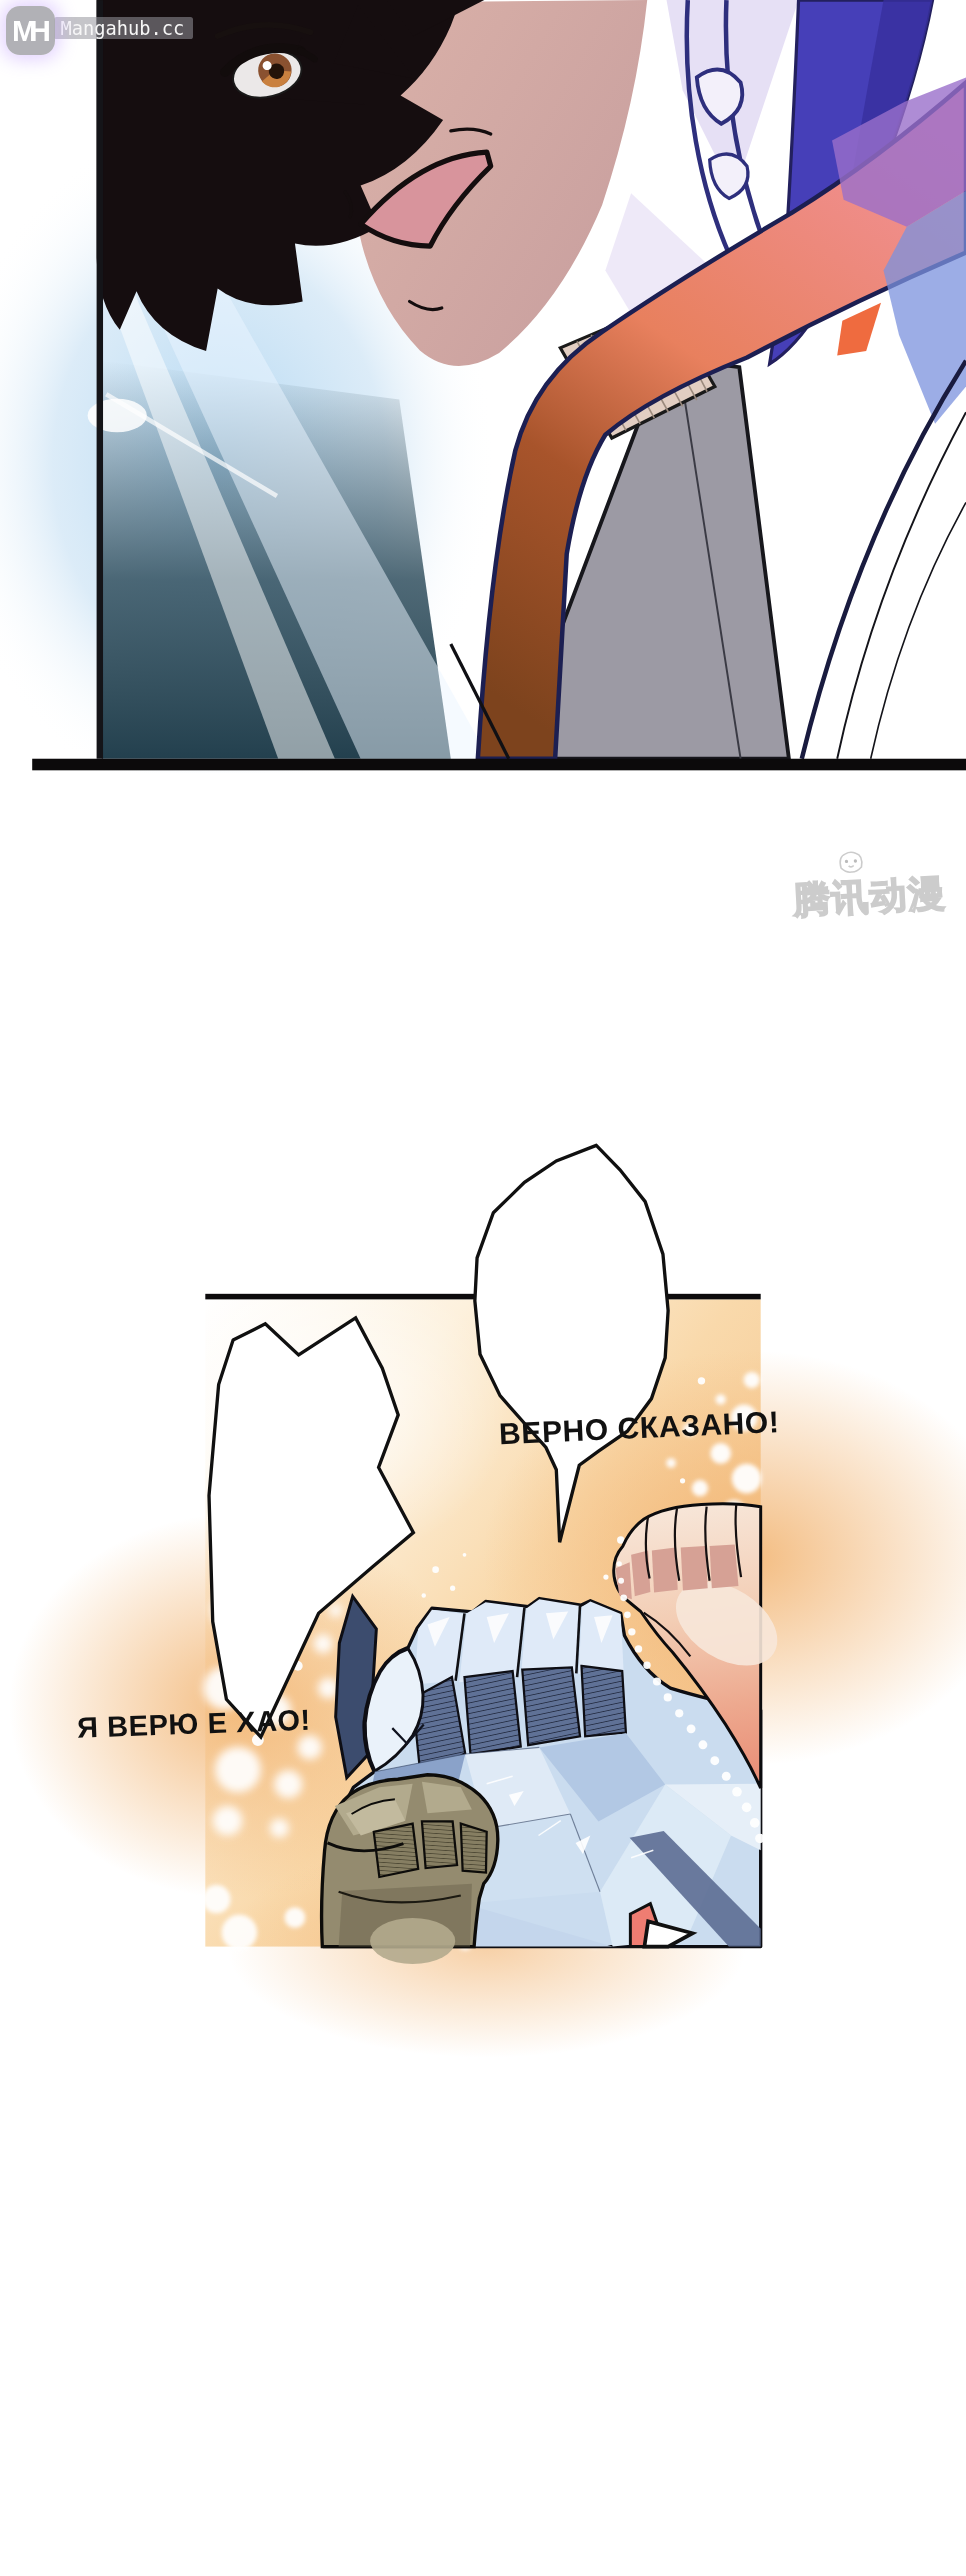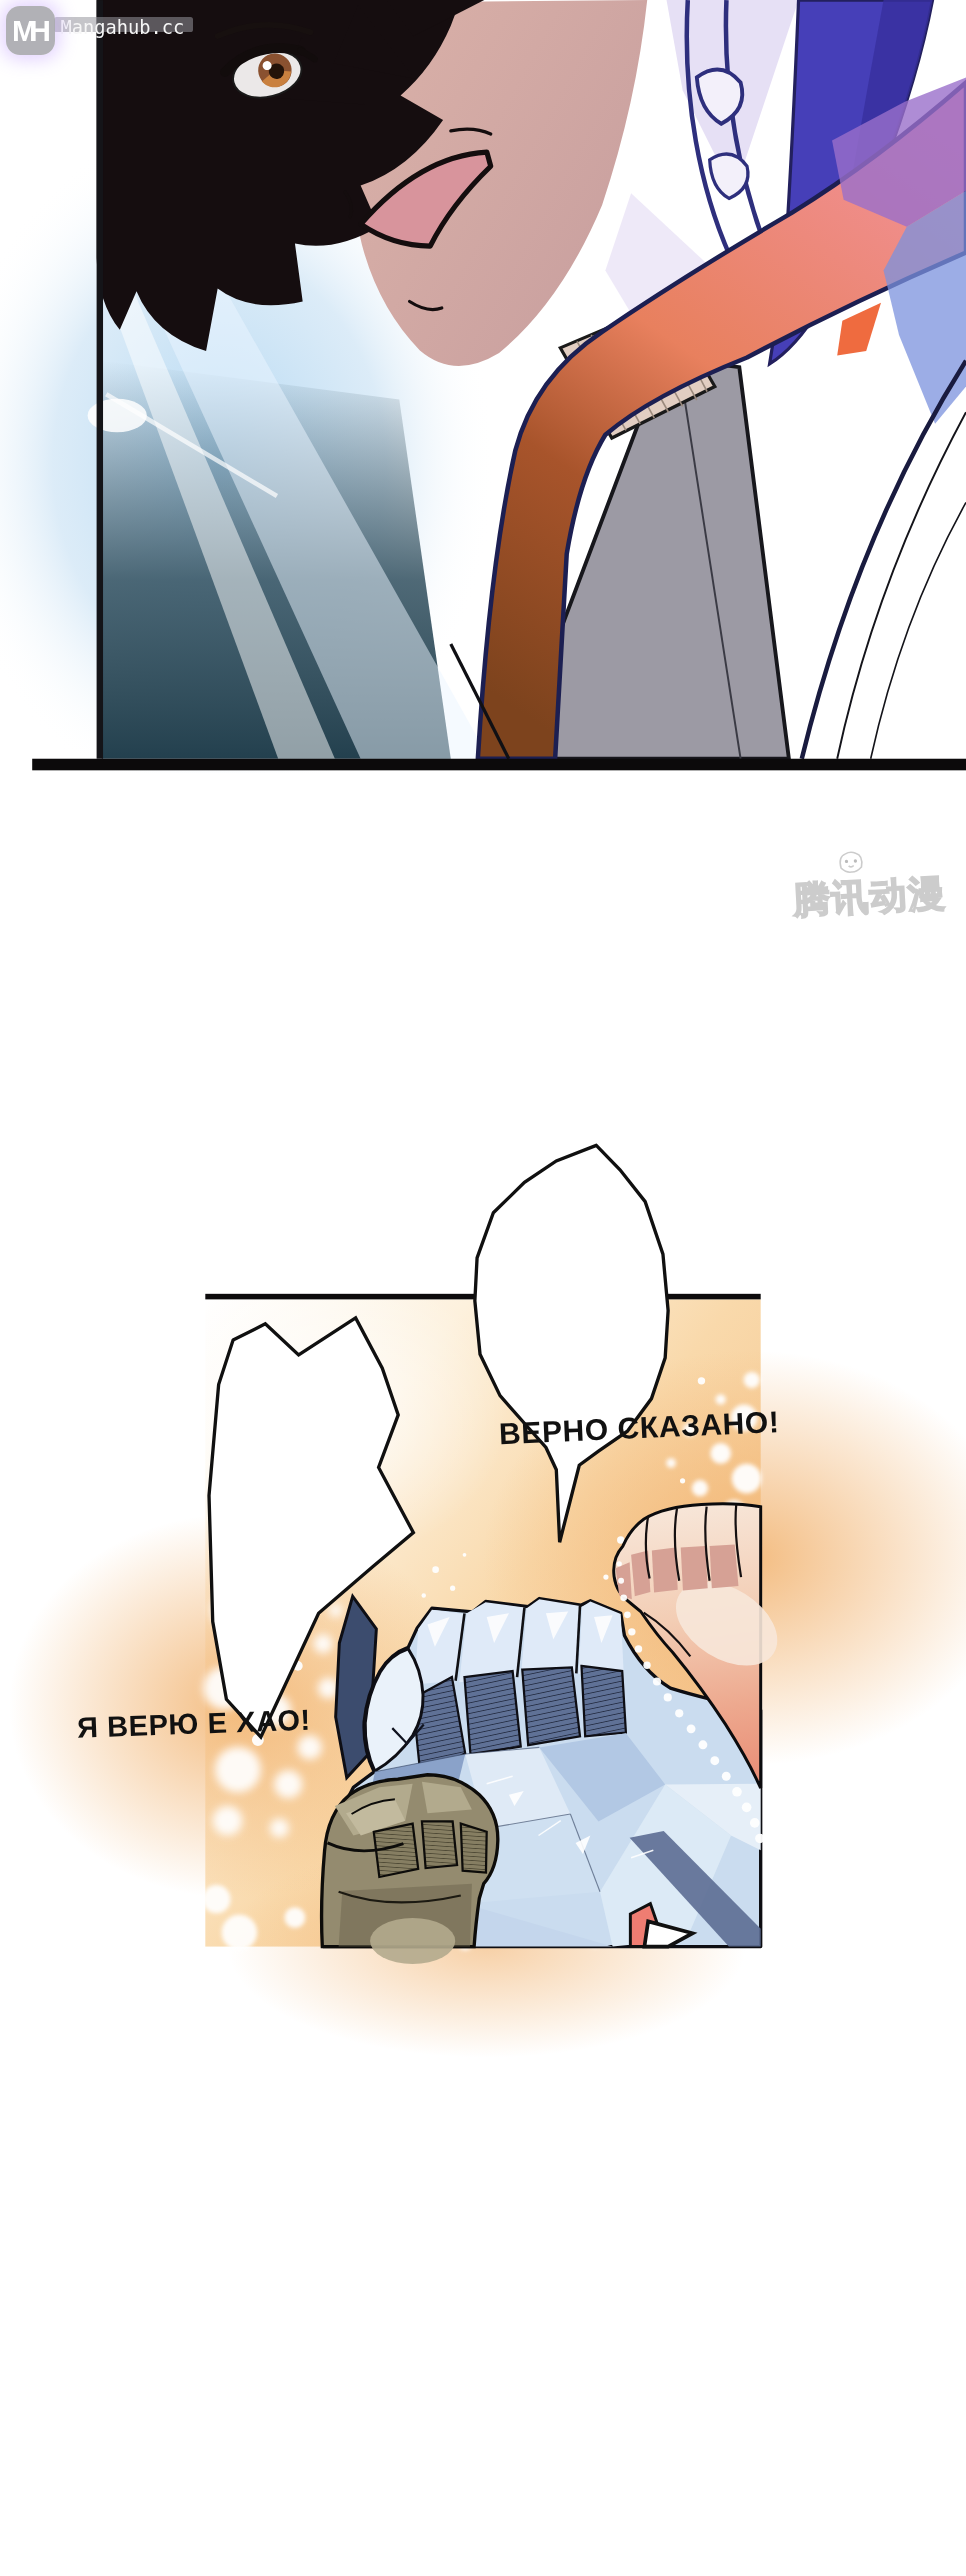--- a/index.html
+++ b/index.html
@@ -7,22 +7,22 @@
         font-family:"Liberation Sans", sans-serif;padding-left:44px;}
   svg{display:block;}
   .abs{position:absolute;}
 
   
   #site-badge{left:6.4px;top:6.4px;width:49px;height:49px;border-radius:14px;
     background:rgba(168,168,174,0.9);box-shadow:0 0 16.7px 5.2px rgba(196,160,255,0.45);
     display:flex;align-items:center;justify-content:center;z-index:30;}
   #site-badge .initials{color:#ffffff;font-weight:bold;font-size:30px;letter-spacing:-7.7px;
     transform:translateX(-3.2px);}
-  #site-bar{left:54px;top:16.7px;height:15px;padding:0 9px 0 6.4px;border-radius:2.6px;
-    background:rgba(150,150,156,0.55);display:flex;align-items:flex-start;z-index:29;}
+  #site-bar{left:54px;top:16.7px;height:22px;padding:0 9px 0 6.4px;border-radius:2.6px;
+    background:rgba(150,150,156,0.55);display:flex;align-items:flex-end;z-index:29;}
   #site-bar .name{font-family:"DejaVu Sans Mono", monospace;font-size:18.7px;color:#f7f7f7;}
 
   
   #publisher-mark{left:793px;top:868px;width:167px;height:58px;z-index:5;
     transform:rotate(-3deg);display:flex;align-items:center;}
   #publisher-mark .cn{font-weight:bold;font-size:37px;letter-spacing:1.3px;color:#ffffff;
     -webkit-text-stroke:1.6px #cccccc;text-stroke:1.6px #cccccc;}
   #publisher-mascot{left:837px;top:851px;z-index:6;transform:rotate(-3deg);}
 
   

